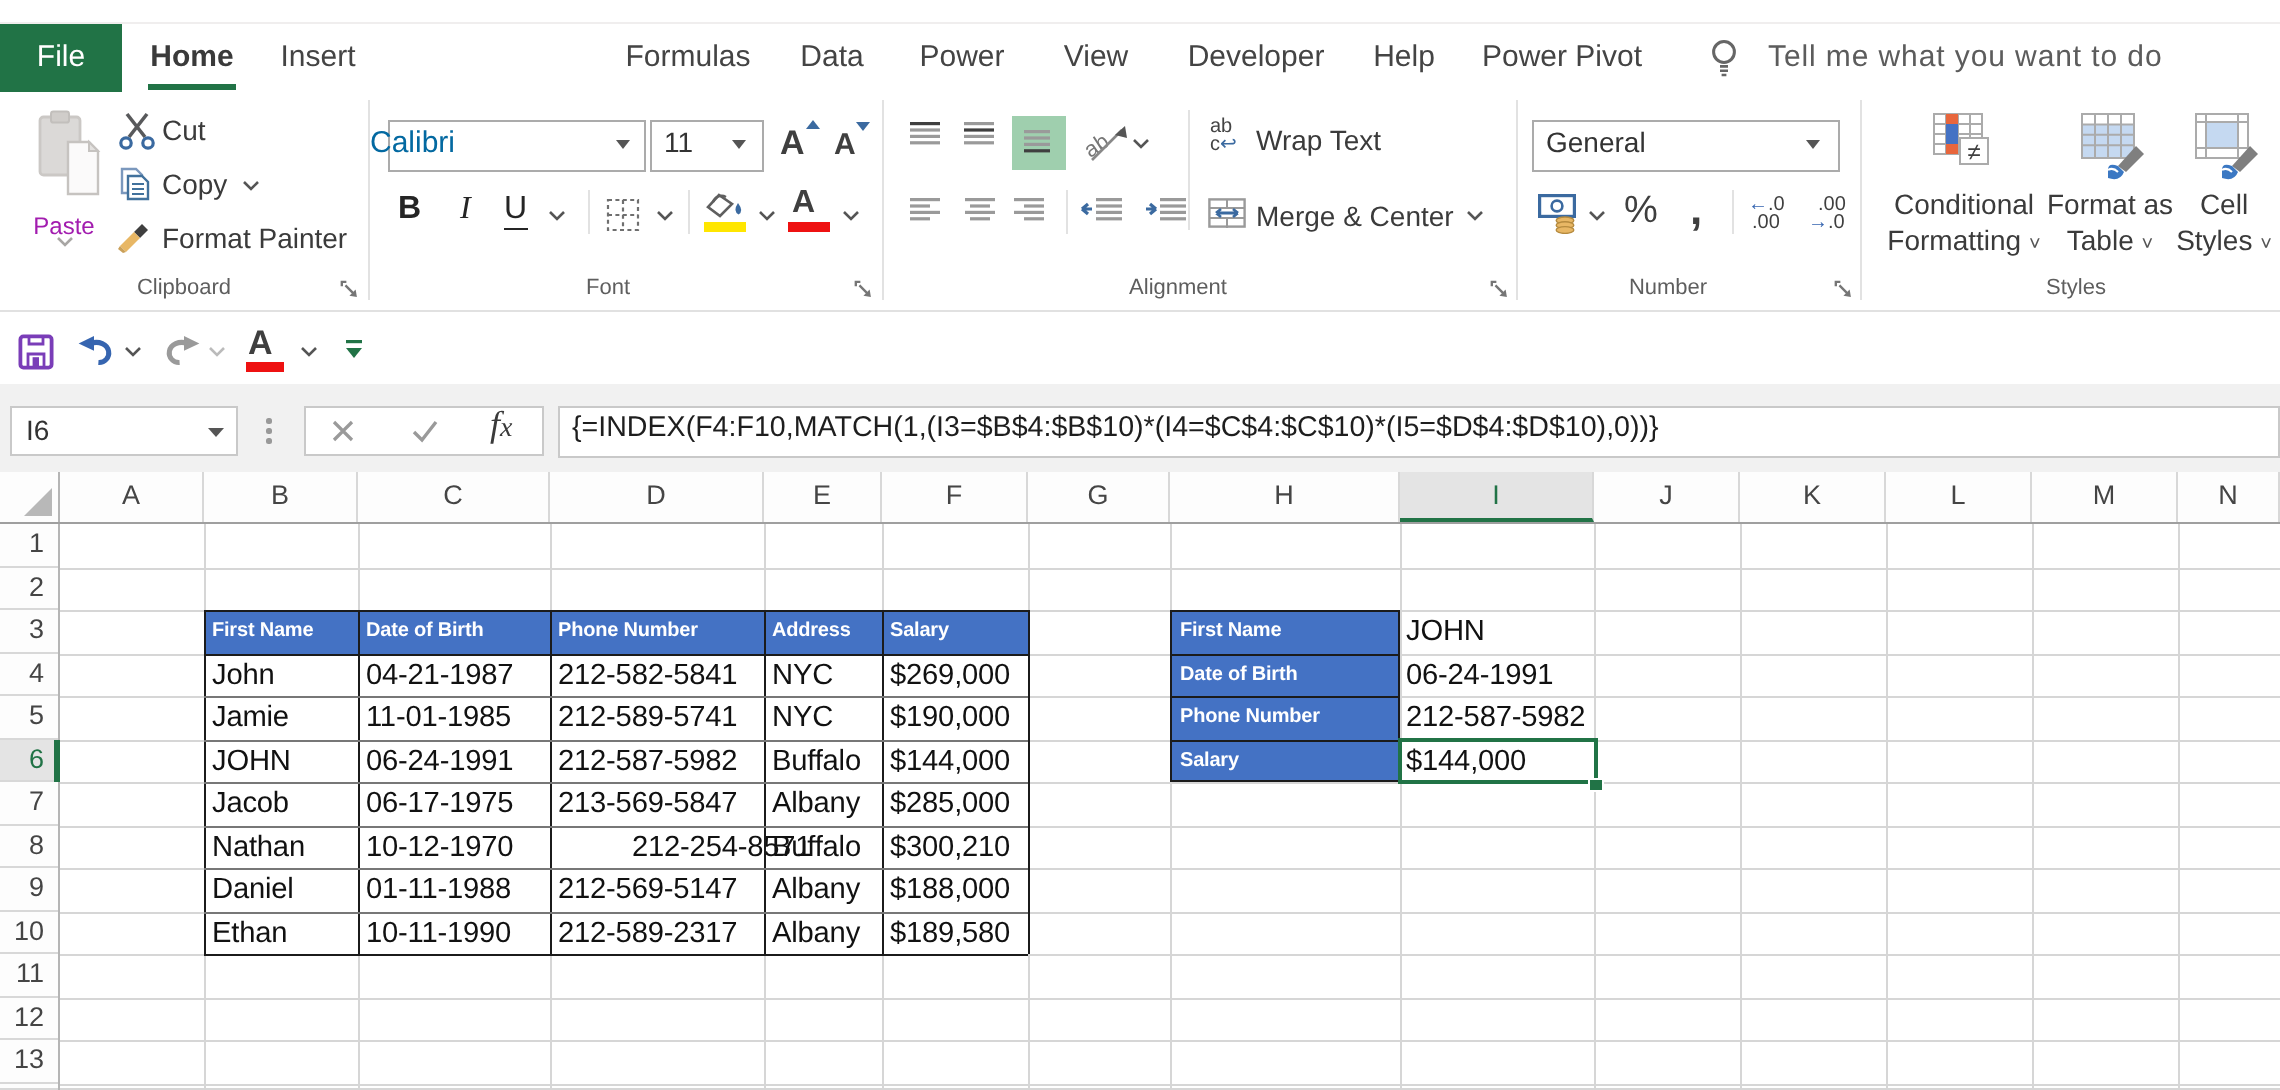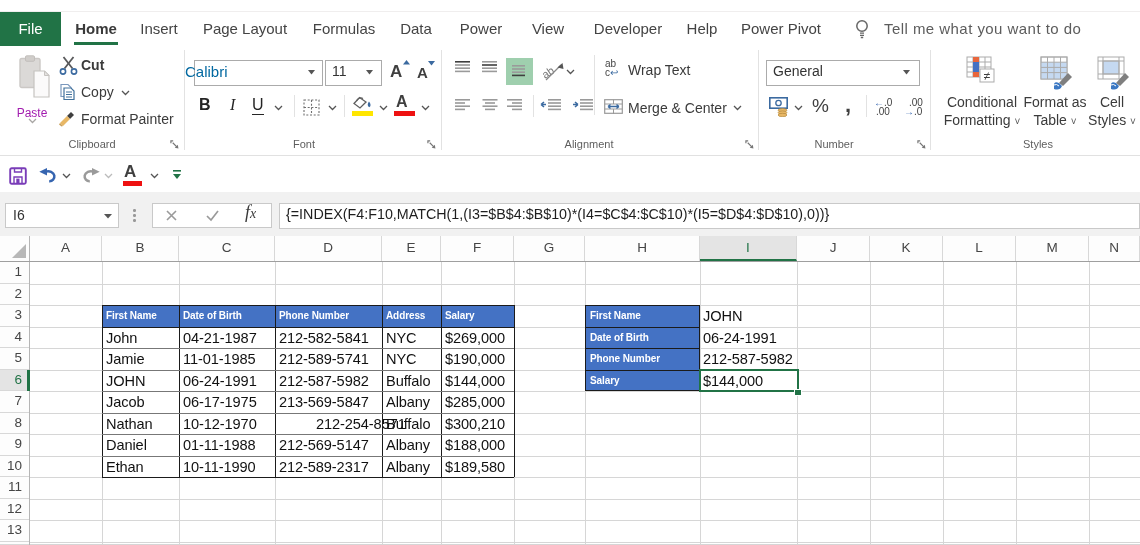--- a/index.html
+++ b/index.html
@@ -15,21 +15,20 @@
 .bcell{position:absolute;font-size:10px;letter-spacing:-0.1px;color:#fff;font-weight:bold;white-space:nowrap;overflow:hidden;background:#4472c4;}
 .hline{position:absolute;background:#d6d6d6;height:1px;}
 .vline{position:absolute;background:#d6d6d6;width:1px;}
 .rowhdr{position:absolute;left:0;width:29px;background:#fdfdfd;border-bottom:1px solid #d8d8d8;color:#454545;font-size:13.5px;text-align:right;padding-right:7px;box-sizing:border-box;}
 </style></head><body>
 <div id="app">
 <div class="abs" style="left:0;top:0;width:1140px;height:12px;background:#fff;border-bottom:1px solid #f0eeee;box-sizing:border-box;"></div>
 <div class="abs" style="left:0;top:12px;width:61px;height:34px;background:#217346;color:#fff;font-size:15px;text-align:center;line-height:34px;">File</div>
 <div class="tab ctr" style="left:96px;font-weight:bold;color:#3a3a3a;">Home</div>
 <div class="tab ctr" style="left:159px;">Insert</div>
-<div class="tab ctr" style="left:245px;">Page Layout</div>
 <div class="tab ctr" style="left:344px;">Formulas</div>
 <div class="tab ctr" style="left:416px;">Data</div>
 <div class="tab ctr" style="left:481px;">Power</div>
 <div class="tab ctr" style="left:548px;">View</div>
 <div class="tab ctr" style="left:628px;">Developer</div>
 <div class="tab ctr" style="left:702px;">Help</div>
 <div class="tab ctr" style="left:781px;">Power Pivot</div>
 <div class="abs" style="left:74px;top:42px;width:44px;height:3px;background:#217346;"></div>
 <svg class="abs" style="left:852px;top:17px;" width="20" height="26" viewBox="0 0 20 26">
       <circle cx="10" cy="9" r="5.2" fill="none" stroke="#666" stroke-width="1.5"></circle>
@@ -50,21 +49,21 @@
 <div class="abs ctr" style="left:32px;top:96px;font-size:12px;color:#a21caf;margin-top:10px;">Paste</div>
 <svg class="abs" style="left:28px;top:118px;" width="9" height="6" viewBox="0 0 9 6">
       <polyline points="1,1 4.5,4.5 8,1" fill="none" stroke="#a8a6a4" stroke-width="1.3"></polyline>
     </svg>
 <svg class="abs" style="left:59px;top:56px;" width="19" height="20" viewBox="0 0 19 20">
       <path d="M4.5 1 L13.5 12.5" stroke="#58595b" stroke-width="1.8" fill="none"></path>
       <path d="M14.5 1 L5.5 12.5" stroke="#58595b" stroke-width="1.8" fill="none"></path>
       <circle cx="4" cy="15.5" r="2.6" fill="none" stroke="#3b6aa0" stroke-width="1.6"></circle>
       <circle cx="15" cy="15.5" r="2.6" fill="none" stroke="#3b6aa0" stroke-width="1.6"></circle>
     </svg>
-<div class="abs rtext" style="left:81px;top:57px;font-weight:bold;">Cut</div>
+<div class="abs rtext" style="left:81px;top:57px;">Cut</div>
 <svg class="abs" style="left:58px;top:83px;" width="18" height="18" viewBox="0 0 18 18">
       <path d="M3 1.5 h7 l3 3 v9 h-10 z" fill="#fff" stroke="#7b98bd" stroke-width="1.2"></path>
       <path d="M6 5 h7 l3 3 v8.5 h-10 z" fill="#fff" stroke="#41719c" stroke-width="1.2"></path>
       <path d="M8 9 h6 M8 11.5 h6 M8 14 h6" stroke="#41719c" stroke-width="1"></path>
     </svg>
 <div class="abs rtext" style="left:81px;top:84px;">Copy</div>
 <svg class="abs" style="left:121px;top:90px;" width="9" height="6" viewBox="0 0 9 6">
       <polyline points="1,1 4.5,4.5 8,1" fill="none" stroke="#555" stroke-width="1.3"></polyline>
     </svg>
 <svg class="abs" style="left:58px;top:110px;" width="18" height="18" viewBox="0 0 18 18">

